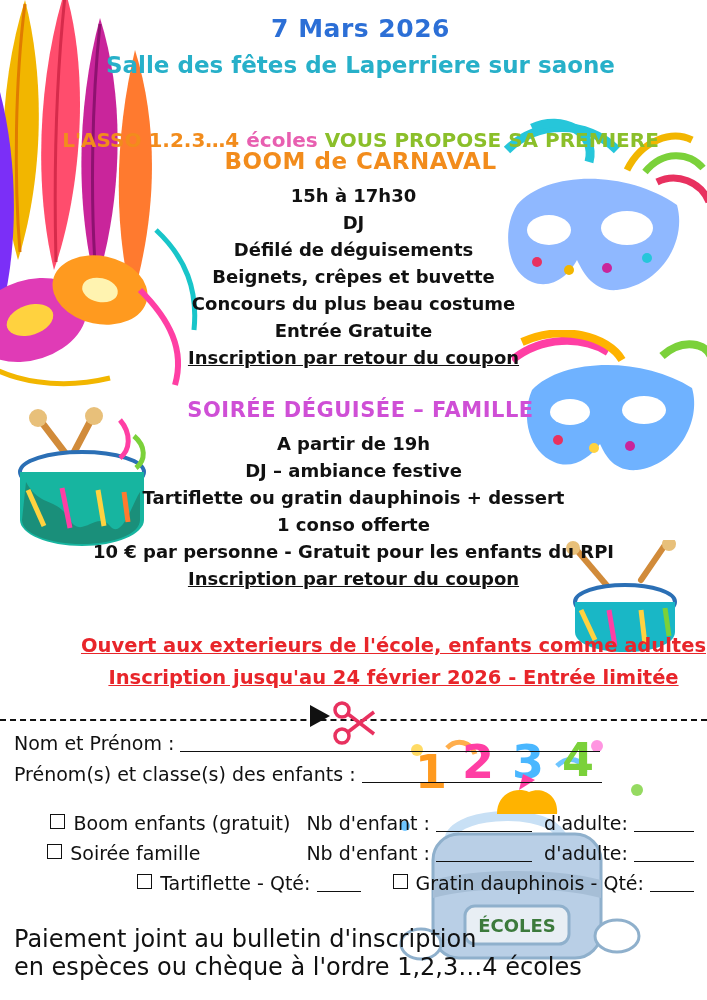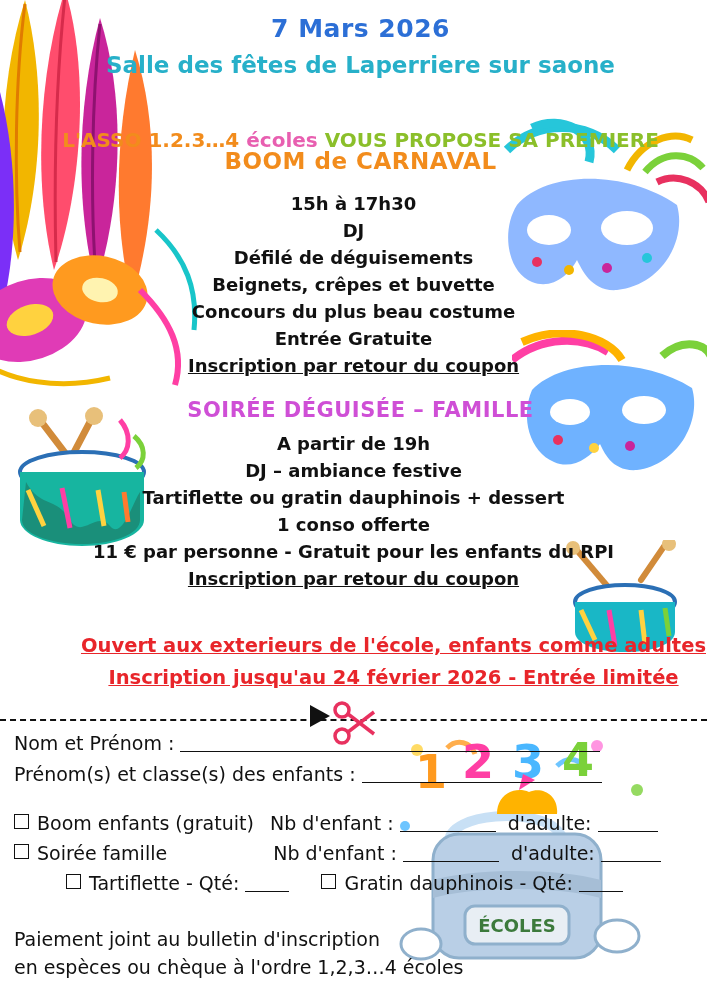--- a/index.html
+++ b/index.html
@@ -84,21 +84,21 @@
     left: 0;
     width: 100%;
     text-align: center;
     color: #111;
     font-weight: bold;
     font-size: 18px;
     line-height: 27px;
   }
   .lines .u { text-decoration: underline; }
 
-  .boom-lines { top: 182px; margin-top: 8px; }
+  .boom-lines { top: 182px; }
   .soiree-lines { top: 430px; }
 
   .red-block {
     top: 630px;
     color: #e8252a;
     font-weight: bold;
     font-size: 19.5px;
     line-height: 32px;
     padding-left: 40px;
   }
@@ -134,38 +134,38 @@
   .coupon {
     position: absolute;
     top: 728px;
     left: 14px;
     width: 680px;
     color: #111;
     font-size: 19px;
     line-height: 30px;
   }
   .coupon .row { position: relative; height: 31px; }
-  .coupon .rowsm { position: relative; height: 30px; }
+  .coupon .rowsm { position: relative; height: 30px; text-align: right; }
   .cb {
     display: inline-block;
     width: 13px; height: 13px;
     border: 1.6px solid #111;
     margin-right: 8px;
     vertical-align: 1px;
   }
   .blank-line {
     display: inline-block;
     border-bottom: 1.6px solid #111;
     vertical-align: -2px;
   }
   .pay {
     position: absolute;
     top: 925px;
     left: 14px;
-    font-size: 19px;
+    font-size: 24px;
     line-height: 28px;
     color: #111;
   }
 </style>
 </head>
 <body>
 
 <div class="poster">
 
   <svg class="deco feathers" viewBox="0 0 300 420">
@@ -293,21 +293,21 @@
     <div>Entrée Gratuite</div>
     <div class="u">Inscription par retour du coupon</div>
   </div>
 
   <div class="txt h-soiree">SOIRÉE DÉGUISÉE – FAMILLE</div>
   <div class="lines soiree-lines">
     <div>A partir de 19h</div>
     <div>DJ – ambiance festive</div>
     <div>Tartiflette ou gratin dauphinois + dessert</div>
     <div>1 conso offerte</div>
-    <div>11 € par personne - Gratuit pour les enfants du RPI</div>
+    <div>10 € par personne - Gratuit pour les enfants du RPI</div>
     <div class="u">Inscription par retour du coupon</div>
   </div>
 
   <div class="lines red-block">
     <div><span>Ouvert aux exterieurs de l'école, enfants comme adultes</span></div>
     <div><span>Inscription jusqu'au 24 février 2026 - Entrée limitée</span></div>
   </div>
 
   <div class="cutline"></div>
   <div class="arrowhead"></div>

